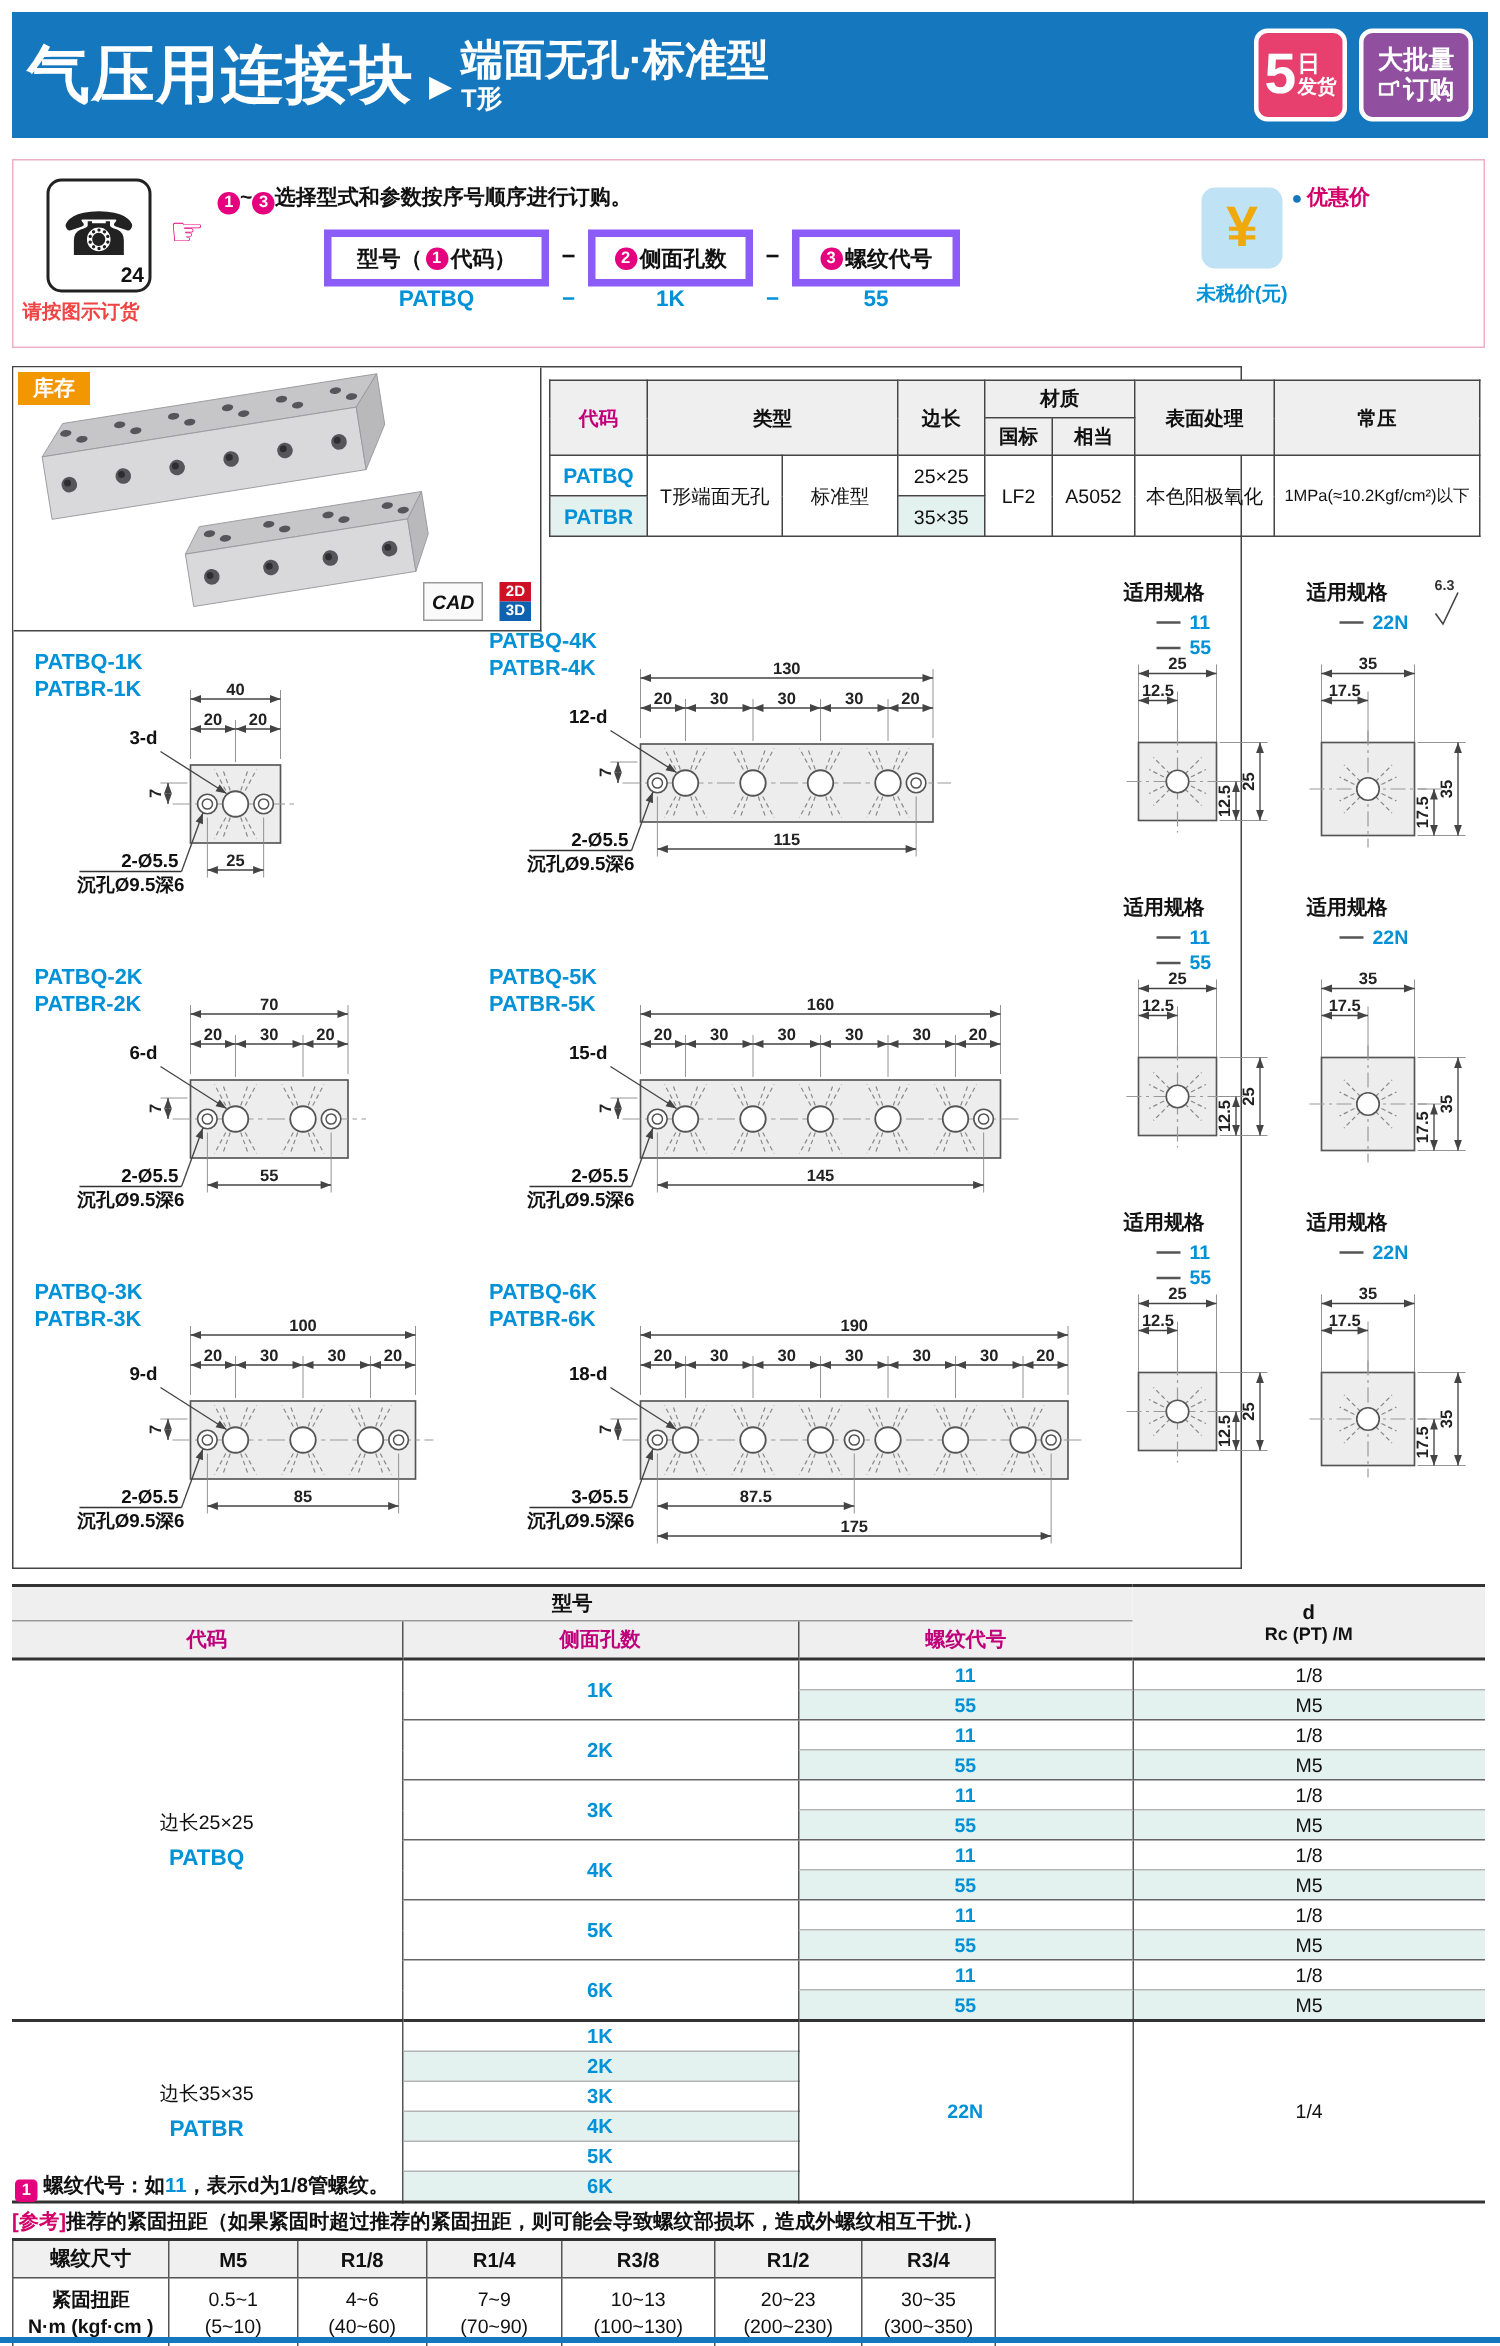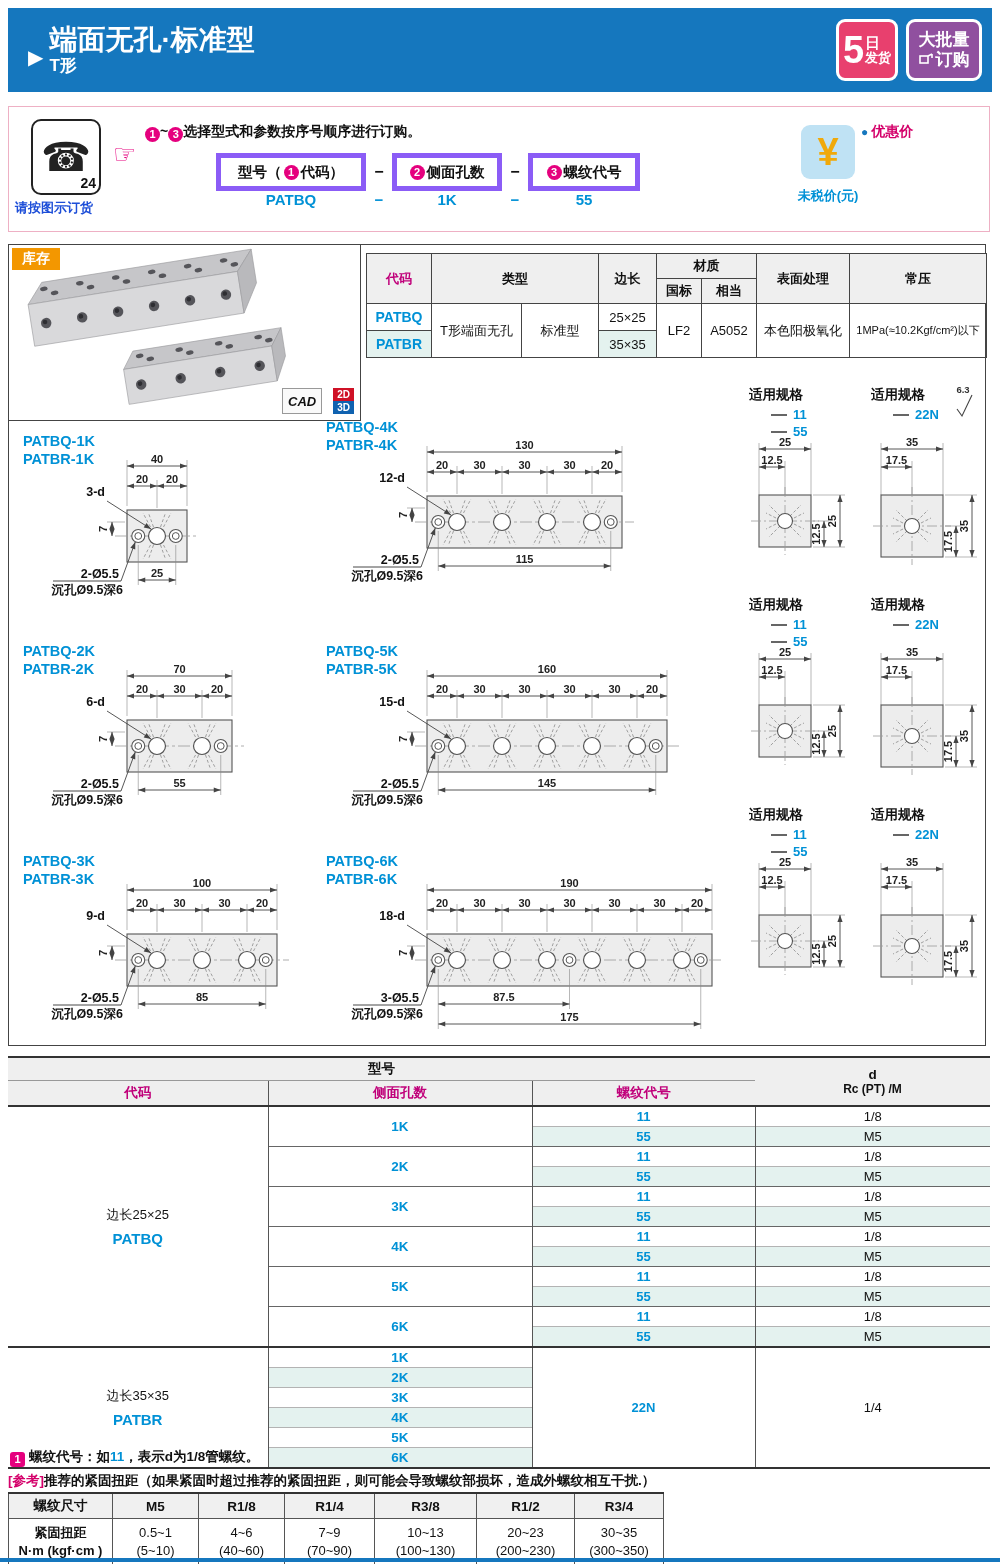--- a/index.html
+++ b/index.html
@@ -24,21 +24,21 @@
   .bulk{background:#90509f;width:76px;flex-direction:column;line-height:1.15;}
   .bulk .l1{font-size:17px;font-weight:800;}
   .bulk .l2{font-size:17px;font-weight:800;display:flex;align-items:center;gap:2px;}
   
   .order-box{position:absolute;left:8px;top:106px;width:982px;height:126px;border:1px solid #eeb0c4;
              box-sizing:border-box;background:#fff;}
   .phone{position:absolute;left:22px;top:12px;width:66px;height:72px;border:2.5px solid #222;border-radius:10px;
          display:flex;align-items:center;justify-content:center;}
   .phone .glyph{font-size:40px;color:#222;line-height:1;}
   .phone .n24{position:absolute;right:3px;bottom:2px;font-size:14px;font-weight:800;color:#111;}
-  .phone-label{position:absolute;left:6px;top:92px;width:110px;font-size:13px;font-weight:800;color:#1d4ed8;}
+  .phone-label{position:absolute;left:6px;top:92px;width:110px;font-size:13px;font-weight:800;color:#ef4444;}
   .finger{position:absolute;left:104px;top:32px;font-size:26px;color:#e5007e;}
   .ord-note{position:absolute;left:136px;top:16px;font-size:14px;font-weight:800;color:#111;}
   .circ{display:inline-flex;width:15px;height:15px;border-radius:50%;background:#e5007e;color:#fff;
         font-size:11px;font-weight:700;align-items:center;justify-content:center;vertical-align:-2px;}
   .pn-grid{position:absolute;left:207px;top:46px;display:grid;
            grid-template-columns:150px 26px 110px 26px 112px;align-items:center;}
   .pn-box{border:5px solid #8b5cf6;height:28px;display:flex;align-items:center;justify-content:center;
           font-size:14.5px;font-weight:800;gap:2px;}
   .pn-dash{text-align:center;font-size:16px;font-weight:800;}
   .pn-ex{position:absolute;left:207px;top:84px;display:grid;
@@ -48,21 +48,21 @@
            display:flex;align-items:center;justify-content:center;font-size:38px;font-weight:800;color:#f0a90a;}
   .tax-note{position:absolute;left:760px;top:80px;width:118px;text-align:center;
             font-size:13px;font-weight:700;color:#0091d6;}
   .promo{position:absolute;left:852px;top:16px;}
   .promo .pt{font-size:14px;font-weight:800;color:#d4006a;}
   .promo .pt .dot{color:#1577be;font-size:12px;margin-right:3px;}
   .promo table{border-collapse:collapse;margin-top:3px;}
   .promo td{border:1px solid #444;font-size:12px;font-weight:700;text-align:center;
             height:20px;padding:0 4px;}
   
-  .frame{position:absolute;left:8px;top:244px;width:978px;height:802px;border:1px solid #444;box-sizing:border-box;}
+  .frame{position:absolute;left:8px;top:244px;width:820px;height:802px;border:1px solid #444;box-sizing:border-box;}
   .photo-box{position:absolute;left:0;top:0;width:352px;height:176px;border-right:1px solid #444;
              border-bottom:1px solid #444;box-sizing:border-box;background:#fff;}
   .stock{position:absolute;left:3px;top:3px;background:#f39700;color:#fff;font-size:14px;font-weight:800;
          padding:2px 10px;z-index:2;}
   .cadb{position:absolute;right:6px;bottom:6px;display:flex;align-items:stretch;z-index:2;justify-content:center;}
   .cadb .cad{border:1.5px solid #999;background:#fafafa;font-size:13px;font-weight:800;font-style:italic;
              display:flex;align-items:center;padding:0 5px;color:#111;}
   .cadb .dd{display:flex;flex-direction:column;margin-left:11px;}
   .cadb .d2{background:#cf1126;color:#fff;font-size:10px;font-weight:800;padding:1px 4px;}
   .cadb .d3{background:#0f62b0;color:#fff;font-size:10px;font-weight:800;padding:1px 4px;}
@@ -110,20 +110,21 @@
   .tq td{font-size:13px;height:44px;line-height:1.35;}
   .tq .rh{font-weight:800;font-size:13px;background:#fff;}
   .bottom-line{position:absolute;left:0;top:1558px;width:1000px;height:4px;background:#1577be;}
 </style>
 </head>
 <body>
 
 <div id="page">
 
   <div class="hdr">
+    <div class="hdr-title">气压用连接块</div>
     <div class="hdr-arrow">▶</div>
     <div class="hdr-subcol">
       <div class="hdr-sub">端面无孔·标准型</div>
       <div class="hdr-sub2">T形</div>
     </div>
     <div class="hdr-spacer"></div>
     <div class="badge ship">
       <div class="b5">5</div>
       <div class="bcol">
         <span class="bu">日</span>

